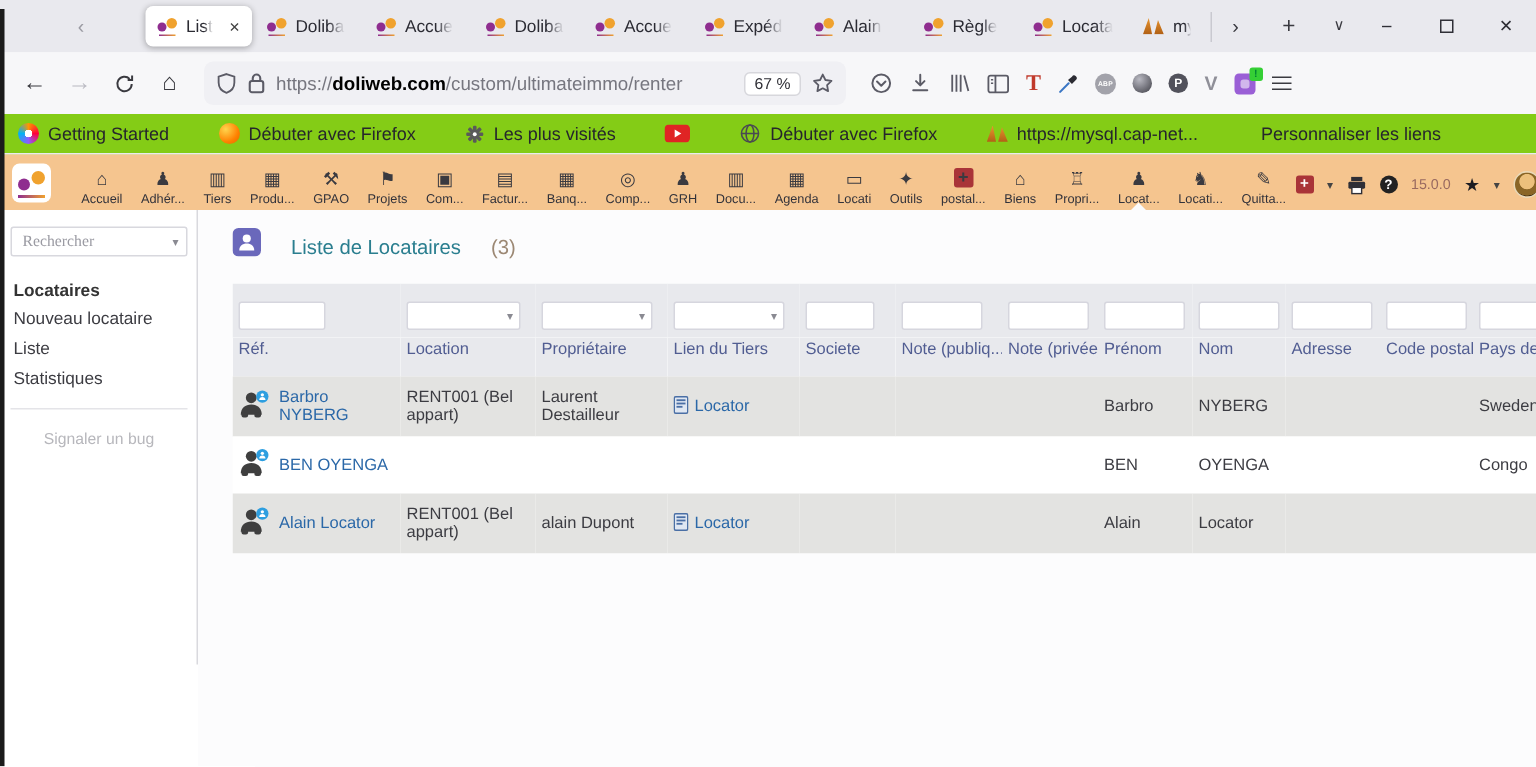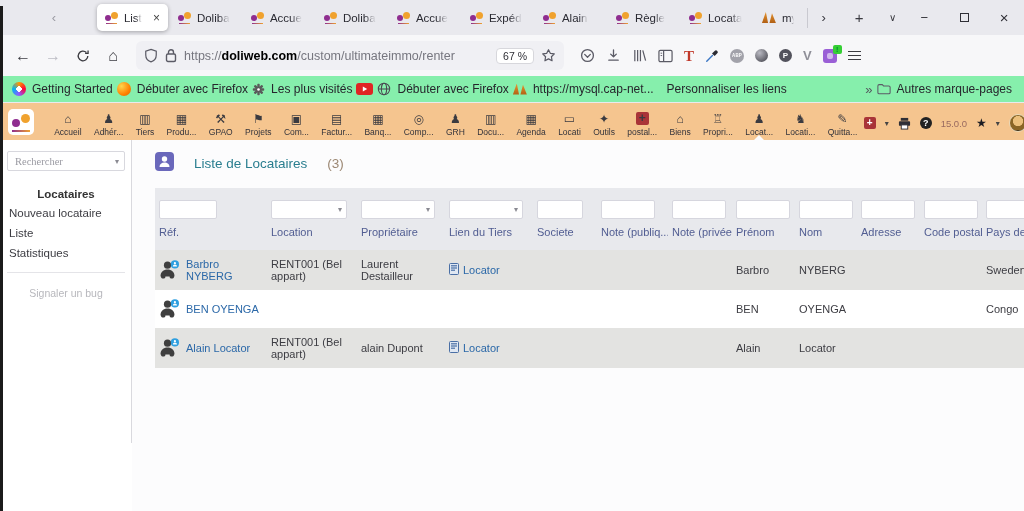--- a/index.html
+++ b/index.html
@@ -48,21 +48,21 @@
        display:flex;align-items:center;justify-content:center;}
   .vmark{color:#8f8f98;font-weight:bold;font-size:13px;}
   .extp{position:relative;width:14px;height:14px;border-radius:3px;background:#9a5fd6;}
   .extp::after{content:'';position:absolute;inset:4px;background:rgba(255,255,255,.55);border-radius:2px;}
   .extp .badge{position:absolute;top:-4px;right:-5px;width:9px;height:9px;background:#35cf35;border-radius:2px;
        color:#083;font-size:7px;font-weight:bold;display:flex;align-items:center;justify-content:center;}
   .hamb{display:flex;flex-direction:column;gap:2.5px;}
   .hamb i{display:block;width:13px;height:1.6px;background:#3a3a40;}
 
   
-  .bmbar{height:27px;background:#86efac;display:flex;align-items:center;padding:0 12px;gap:4px;
+  .bmbar{height:27px;background:#84cc16;display:flex;align-items:center;padding:0 12px;gap:33px;
          font-size:12px;color:#26262c;border-bottom:1px solid #eaeaee;}
   .bm{display:flex;align-items:center;gap:6px;white-space:nowrap;}
   .bm-spacer{flex:1;}
   .ffc{width:14px;height:14px;border-radius:50%;
        background:radial-gradient(circle at 50% 50%,#fff 0 26%,transparent 27%),
                   conic-gradient(#ff9500,#ff0039,#9059ff,#00b3f4,#ff9500);}
   .ffl{width:14px;height:14px;border-radius:50%;background:radial-gradient(circle at 32% 30%,#ffd54d,#ff8000 62%,#d96a00);}
   .mswin{display:grid;grid-template-columns:6px 6px;grid-template-rows:6px 6px;gap:1px;}
   .mswin i{display:block;}
   .mswin i:nth-child(1){background:#f25022;}.mswin i:nth-child(2){background:#7fba00;}
@@ -94,21 +94,21 @@
 
   
   .content{display:flex;height:371px;background:#fcfcfd;}
   .sidebar{width:132px;background:#fff;position:relative;flex:0 0 132px;}
   .sidebar::after{content:'';position:absolute;top:0;right:0;width:1px;height:303px;background:#d9d9de;}
   .sb-search{margin:11px 7px 0;display:flex;align-items:center;border:1px solid #d8d8de;background:#fff;
              height:20px;border-radius:2px;padding:0 5px;}
   .sb-search input{border:none;outline:none;width:92px;font-size:10.5px;color:#555;background:transparent;font-family:Liberation Serif, serif;}
   .sb-search input::placeholder{color:#9a9aa2;}
   .sb-caret{margin-left:auto;color:#8a8a92;font-size:8px;}
-  .sb-title{font-weight:bold;font-size:11.5px;color:#333;margin:17px 9px 7px;text-align:center;}
+  .sb-title{font-weight:bold;font-size:11.5px;color:#333;margin:17px 9px 7px;}
   .sb-link{font-size:11.5px;color:#3c3c42;margin:0 9px 8px;display:block;text-decoration:none;}
   .sb-divider{margin:13px 7px 14px;border-top:1px solid #e4e4e8;}
   .sb-bug{text-align:center;color:#b7b7bc;font-size:10.5px;display:block;text-decoration:none;}
 
   .main{flex:1;padding:12px 0 0 23px;overflow:hidden;min-width:0;}
   .page-title{display:flex;align-items:center;gap:20px;}
   .pt-text{font-size:13.5px;color:#2a7e8f;}
   .pt-count{font-size:13.5px;color:#9c8874;}
 
   .tablewrap{margin-top:13px;width:869px;overflow:hidden;}

